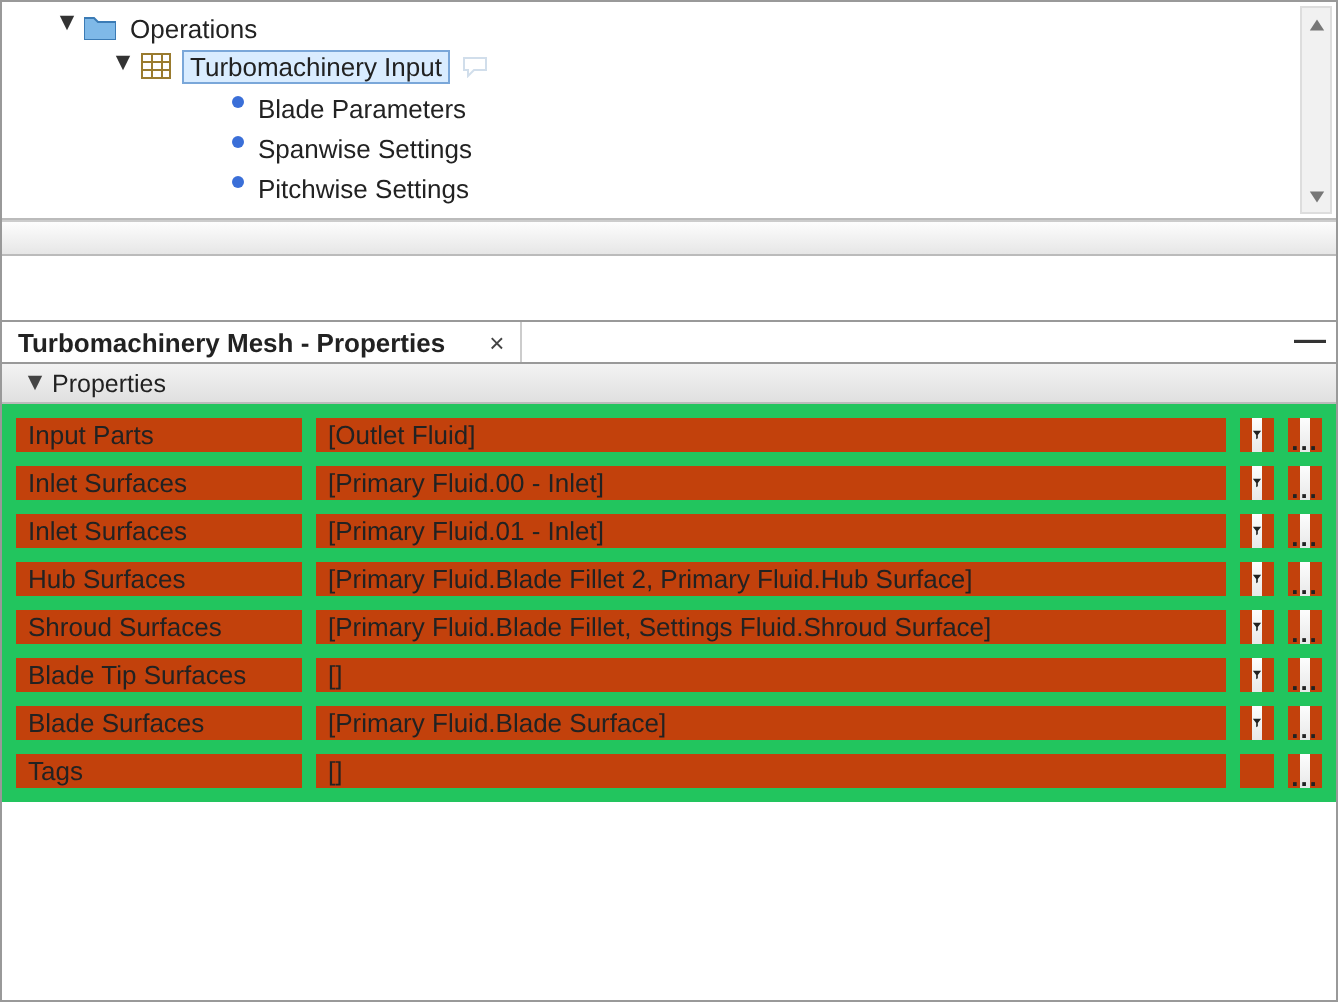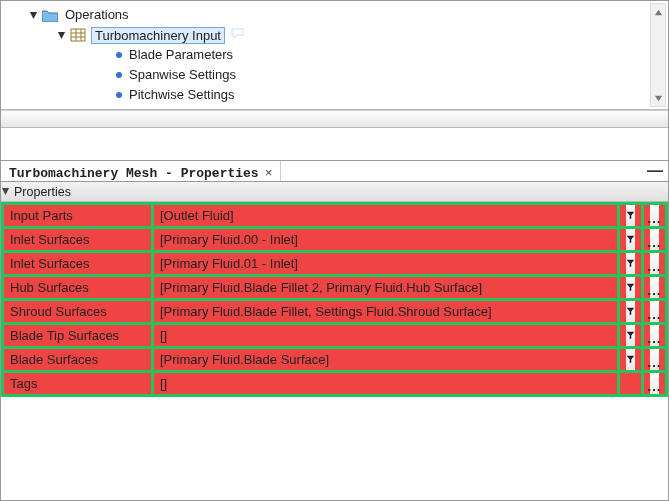--- a/index.html
+++ b/index.html
@@ -19,21 +19,21 @@
   
   .tree-panel {
     flex: 0 0 auto;
     position: relative;
     padding: 4px 0 4px 4px;
     border-bottom: 1px solid #bbb;
     overflow: hidden;
   }
   .tree-row {
     display: flex;
-    align-items: center;
+    align-items: flex-start;
     height: 20px;
     line-height: 20px;
     white-space: nowrap;
   }
   .indent { display: inline-block; height: 1px; }
   .expander {
     width: 12px; height: 12px;
     margin-right: 2px;
     display: inline-flex; align-items: center; justify-content: center;
     cursor: pointer;
@@ -81,56 +81,55 @@
   
   .tab-bar {
     height: 22px;
     border-top: 1px solid #999;
     border-bottom: 1px solid #999;
     background: #fff;
     display: flex; align-items: stretch;
     font-weight: bold;
   }
   .tab {
-    display:flex; align-items:flex-end; gap:6px;
+    display:flex; align-items:center; gap:22px;
     padding: 0 8px;
     border-right: 1px solid #ccc;
     background:#fff;
-    font-family:Liberation Mono, monospace;
   }
   .tab .close-x { cursor:pointer; font-weight:normal; color:#444; }
   .tab-bar .minimize {
     margin-left:auto; width:26px;
     display:flex; align-items:center; justify-content:center;
     cursor:pointer; font-weight:bold; font-size:16px; color:#333;
   }
   .section-header {
     height: 20px;
     background: linear-gradient(#f3f3f3,#e0e0e0);
     border-bottom: 1px solid #bbb;
     display:flex; align-items:center;
-    padding-left: 0;
+    padding-left: 12px;
     font-size: 12.5px;
   }
   .section-header .tri { margin-right:4px; }
 
   table.props {
     border-collapse: collapse;
     width: 100%;
     table-layout: fixed;
   }
   table.props td {
-    border: 3px solid #22c55e;
+    border: 7px solid #22c55e;
     height: 24px;
     padding: 0 6px;
     vertical-align: middle;
     overflow: hidden;
     text-overflow: ellipsis;
     white-space: nowrap;
-    background:#ef4444;
+    background:#c2410c;
   }
   col.name-col  { width: 150px; }
   col.val-col   { }
   col.btn-col   { width: 24px; }
   td.btn-cell { padding:0; text-align:center; }
   .cell-btn {
     width: 100%; height:100%;
     display:flex; align-items:center; justify-content:center;
     background: linear-gradient(#fdfdfd,#e8e8e8);
     cursor:pointer;

